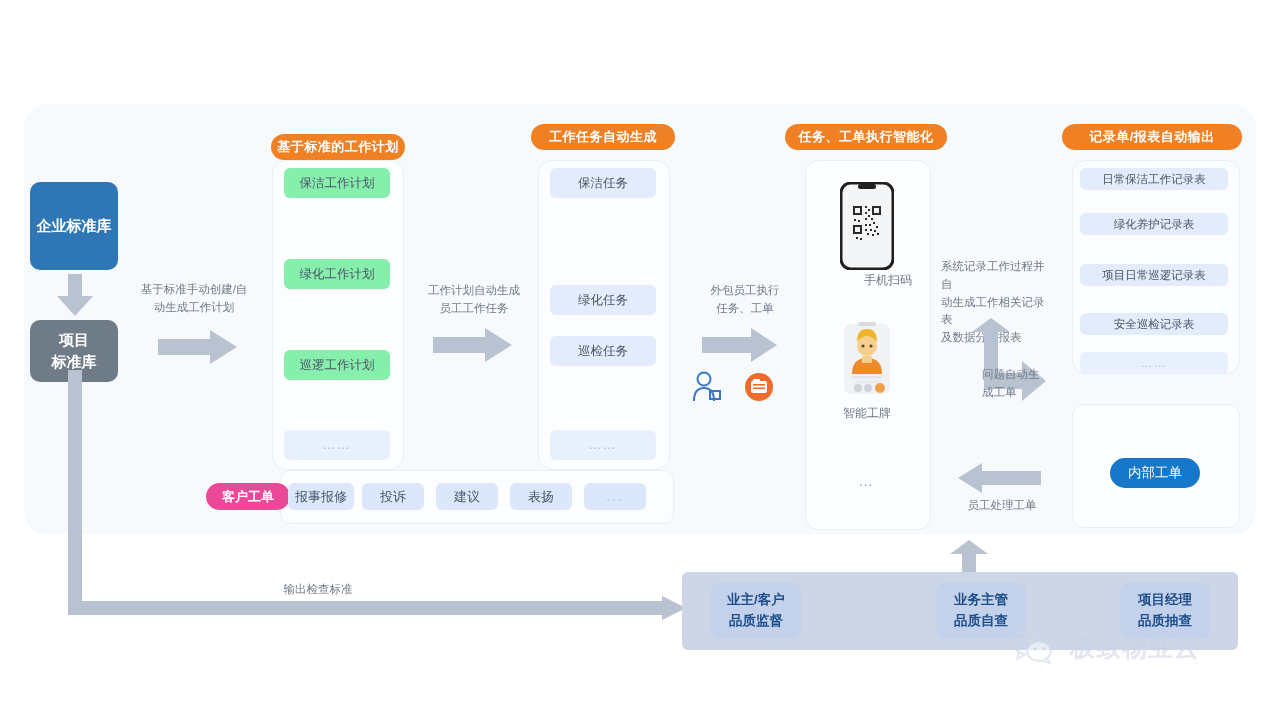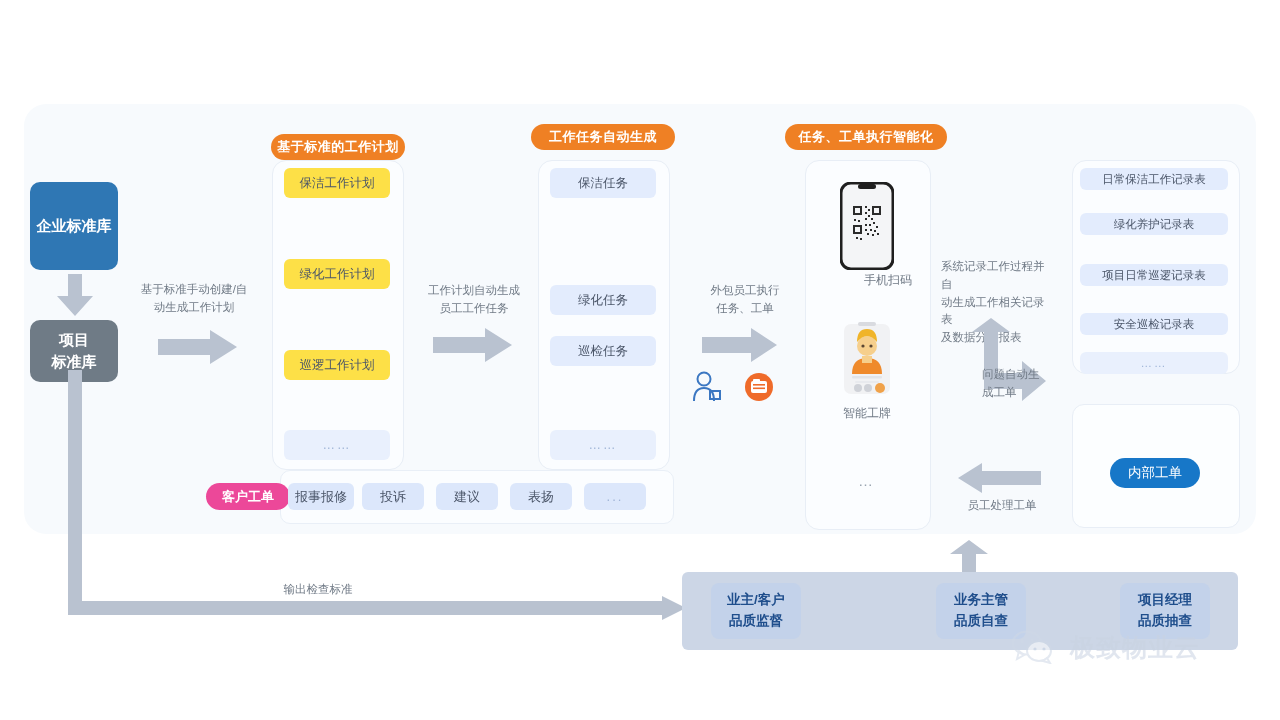--- a/index.html
+++ b/index.html
@@ -26,21 +26,21 @@
     white-space:nowrap;letter-spacing:.5px;
   }
 
   
   .col-box{
     position:absolute;background:#fbfdff;border:1px solid #e8eef6;
     border-radius:14px;
   }
 
   .chip{
-    position:absolute;background:#fde047;border-radius:6px;
+    position:absolute;background:#86efac;border-radius:6px;
     color:#4a5568;font-size:12.5px;text-align:center;white-space:nowrap;
     display:flex;align-items:center;justify-content:center;
   }
   .chip.light{background:#e3ecfd;}
   .chip.faint{background:#e9f0fd;color:#9fb4d6;letter-spacing:2px;}
 
   
   .lib-box{
     position:absolute;border-radius:10px;color:#fff;font-weight:bold;
     font-size:15px;display:flex;align-items:center;justify-content:center;
@@ -224,20 +224,21 @@
     <path d="M18 20 l10 0 l0 8 l-10 0 z" fill="none" stroke="#3b77c2" stroke-width="2"></path>
   </svg>
   <svg class="arrow-svg" style="left:744px;top:372px;" width="30" height="30">
     <circle cx="15" cy="15" r="14" fill="#ef6b2a"></circle>
     <rect x="7" y="9" width="16" height="12" rx="2" fill="#ffffff"></rect>
     <rect x="9" y="12" width="12" height="1.6" fill="#ef6b2a"></rect>
     <rect x="9" y="15.5" width="12" height="1.6" fill="#ef6b2a"></rect>
     <rect x="9" y="7" width="7" height="3" rx="1" fill="#ffffff"></rect>
   </svg>
 
+  <div class="col-head" style="left:1062px;top:124px;width:180px;">记录单/报表自动输出</div>
   <div class="col-box" style="left:1072px;top:160px;width:166px;height:212px;"></div>
   <div class="chip light" style="left:1080px;top:168px;width:148px;height:22px;font-size:11.5px;">日常保洁工作记录表</div>
   <div class="chip light" style="left:1080px;top:213px;width:148px;height:22px;font-size:11.5px;">绿化养护记录表</div>
   <div class="chip light" style="left:1080px;top:264px;width:148px;height:22px;font-size:11.5px;">项目日常巡逻记录表</div>
   <div class="chip light" style="left:1080px;top:313px;width:148px;height:22px;font-size:11.5px;">安全巡检记录表</div>
   <div class="chip faint" style="left:1080px;top:352px;width:148px;height:22px;font-size:11.5px;">……</div>
 
   <div class="conn-label left" style="left:941px;top:258px;width:104px;">系统记录工作过程并自
 动生成工作相关记录表
 及数据分析报表</div>

